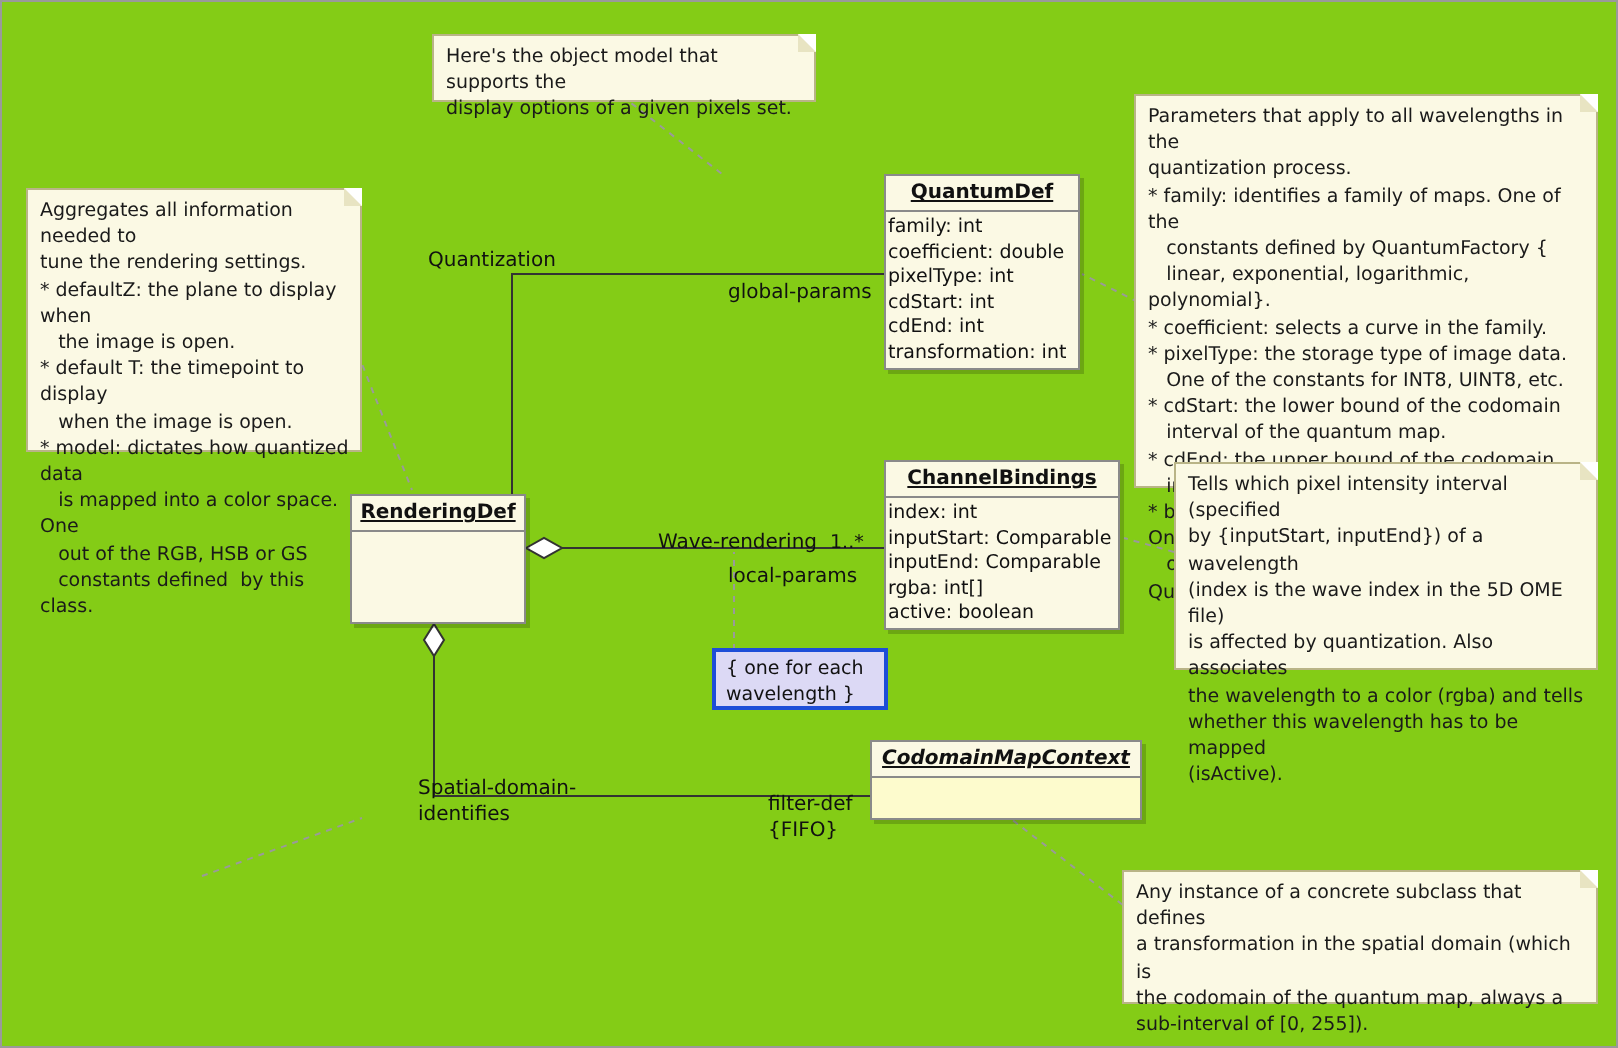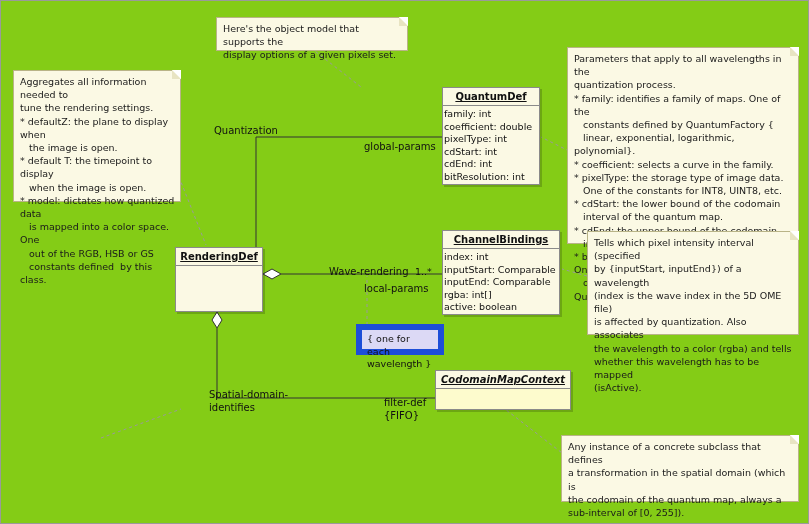--- a/index.html
+++ b/index.html
@@ -86,21 +86,21 @@
   }
   .multi {
     position: absolute;
     font-size: 9.5px;
     color: #111;
     white-space: pre;
   }
   .constraint {
     position: absolute;
     background: #dcd9f5;
-    border: 6px solid #1d4ed8;
+    border: 2px solid #1d4ed8;
     font-size: 9.5px;
     color: #111;
     padding: 3px 5px;
     line-height: 12.5px;
     box-sizing: border-box;
     white-space: pre-wrap;
   }
 </style>
 </head>
 <body>
@@ -122,21 +122,21 @@
     <path d="M 262,273 L 271,268 L 280,273 L 271,278 Z" fill="#ffffff" stroke="#333" stroke-width="1"></path>
     <line x1="280" y1="273" x2="443" y2="273" stroke="#333" stroke-width="1"></line>
 
     <path d="M 216,311 L 221,319 L 216,327 L 211,319 Z" fill="#ffffff" stroke="#333" stroke-width="1"></path>
     <path d="M 216,327 L 216,397 L 435,397" fill="none" stroke="#333" stroke-width="1"></path>
   </svg>
 
   <div class="note corner" style="left:215px; top:16px; width:192px; height:34px;">Here's the object model that supports the
 display options of a given pixels set.</div>
 
-  <div class="note corner" style="left:12px; top:69px; width:168px; height:132px;">Aggregates all information needed to
+  <div class="note corner" style="left:12px; top:93px; width:168px; height:132px;">Aggregates all information needed to
 tune the rendering settings.
 * defaultZ: the plane to display when
    the image is open.
 * default T: the timepoint to display
    when the image is open.
 * model: dictates how quantized data
    is mapped into a color space. One
    out of the RGB, HSB or GS
    constants defined  by this class.</div>
 
@@ -170,21 +170,21 @@
 sub-interval of [0, 255]).</div>
 
   <div class="cls" style="left:441px; top:86px; width:98px; height:98px;">
     <div class="title">QuantumDef</div>
     <div class="attrs">
       <div>family: int</div>
       <div>coefficient: double</div>
       <div>pixelType: int</div>
       <div>cdStart: int</div>
       <div>cdEnd: int</div>
-      <div>bitResolution: int</div>
+      <div>transformation: int</div>
     </div>
   </div>
 
   <div class="cls" style="left:441px; top:229px; width:118px; height:85px;">
     <div class="title">ChannelBindings</div>
     <div class="attrs">
       <div>index: int</div>
       <div>inputStart: Comparable</div>
       <div>inputEnd: Comparable</div>
       <div>rgba: int[]</div>

